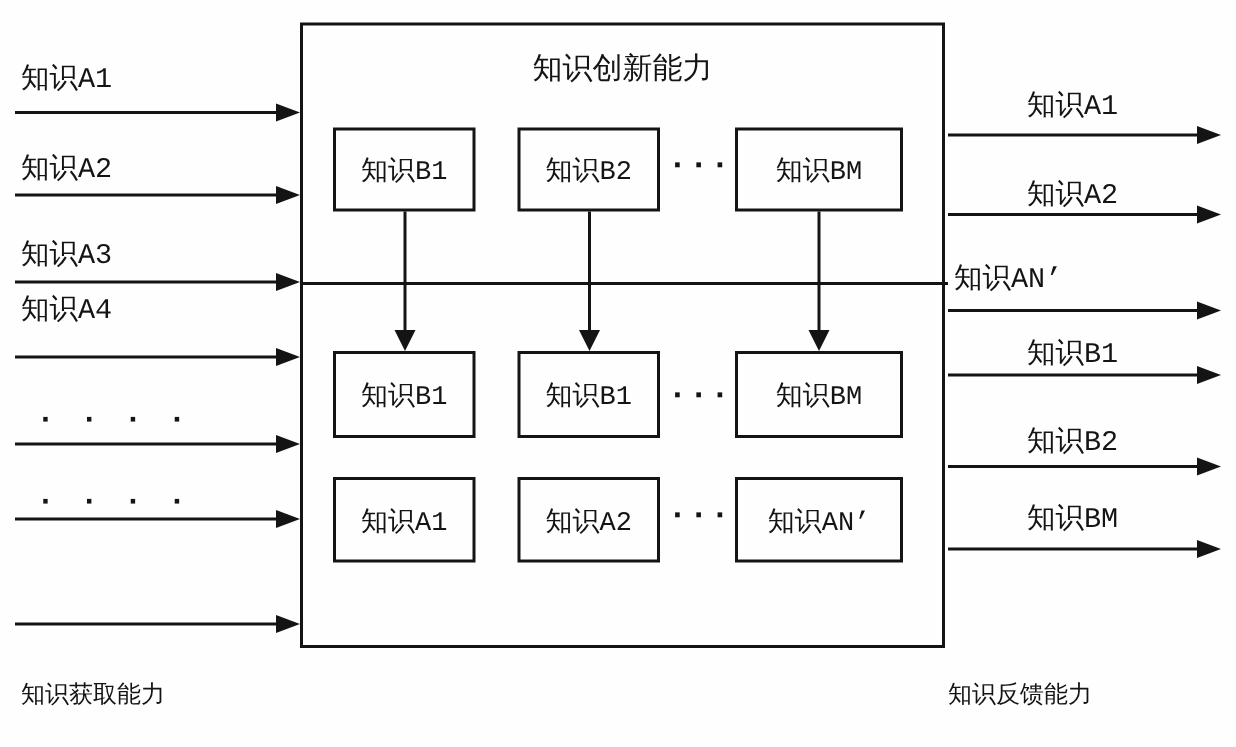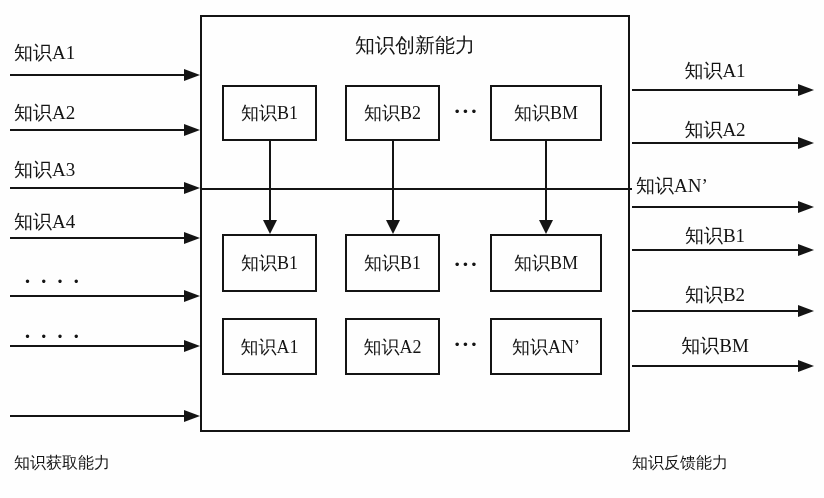--- a/index.html
+++ b/index.html
@@ -1,18 +1,18 @@
 <!DOCTYPE html>
 <html><head>
 <meta charset="utf-8">
 <style>
   html,body{margin:0;padding:0;background:#ffffff;}
   .canvas{
     position:relative;width:824px;height:498px;background:#fefefe;overflow:hidden;
-    font-family:Liberation Serif, serif;color:#141414;
+    font-family:Liberation Mono, monospace;color:#141414;
   }
   .lbl{position:absolute;font-size:19px;line-height:26px;white-space:nowrap;}
   .dots{font-weight:bold;font-size:21px;letter-spacing:2px;}
   .title{position:absolute;font-size:20px;text-align:center;white-space:nowrap;}
   .caption{position:absolute;font-size:16px;white-space:nowrap;}
   .mainbox{position:absolute;border:2px solid #141414;box-sizing:border-box;background:transparent;}
   .kbox{
     position:absolute;border:2px solid #141414;box-sizing:border-box;
     display:flex;align-items:center;justify-content:center;
     font-size:18px;white-space:nowrap;background:#fefefe;
@@ -31,21 +31,21 @@
     border-top:14px solid #141414;border-left:7px solid transparent;border-right:7px solid transparent;}
 </style>
 </head>
 <body>
 
 <div class="canvas">
 
   <div class="lbl" style="left:14px;top:40px">知识A1</div>
   <div class="lbl" style="left:14px;top:100px">知识A2</div>
   <div class="lbl" style="left:14px;top:157px">知识A3</div>
-  <div class="lbl" style="left:14px;top:209px">知识A4</div>
+  <div class="lbl" style="left:14px;top:194px">知识A4</div>
   <div class="lbl dots" style="left:24px;top:268px">· · · ·</div>
   <div class="lbl dots" style="left:24px;top:323px">· · · ·</div>
 
   <div class="harrow" style="left:10px;top:69px;width:190px">
       <i class="hl"></i>
       <i class="hh"></i>
     </div>
   <div class="harrow" style="left:10px;top:124px;width:190px">
       <i class="hl"></i>
       <i class="hh"></i>

